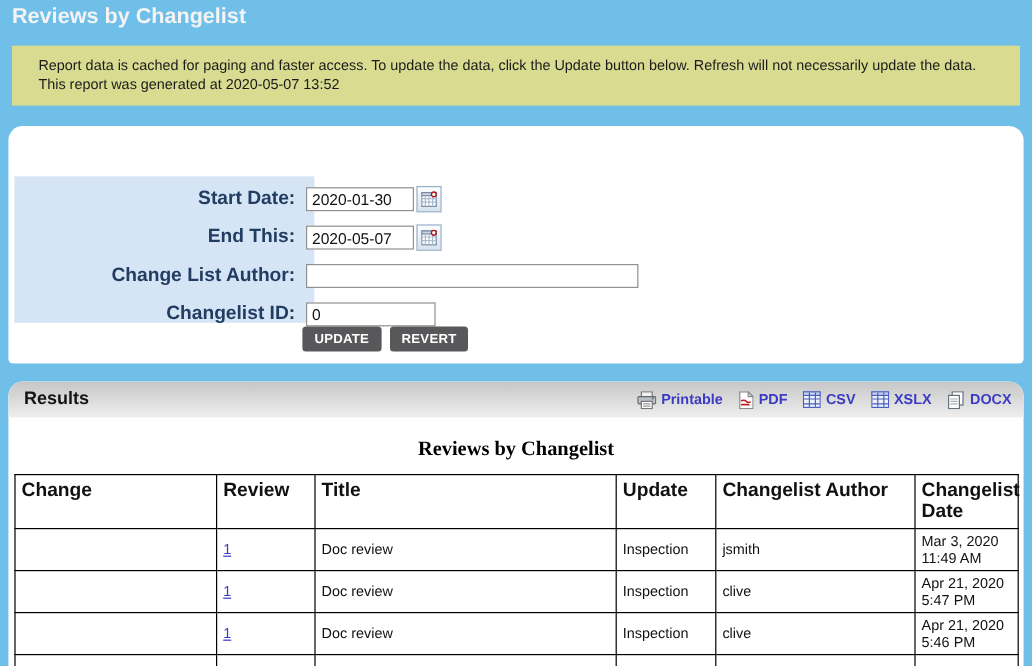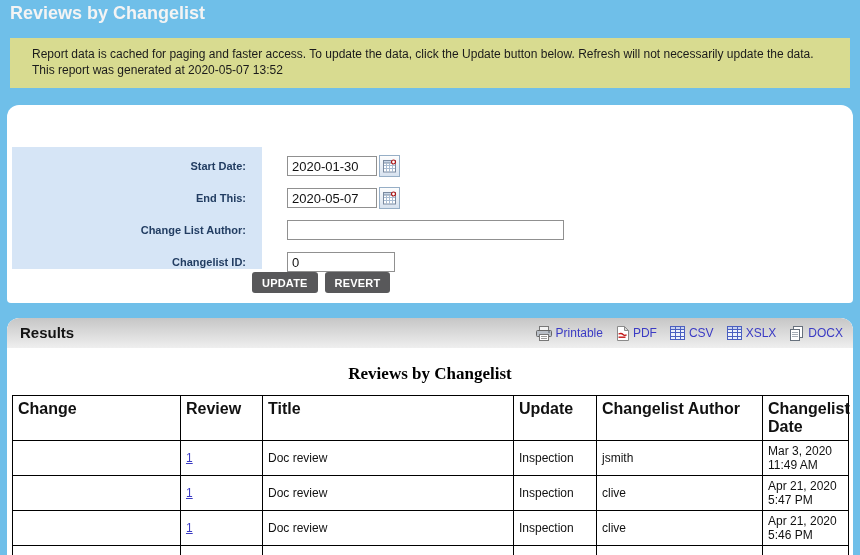--- a/index.html
+++ b/index.html
@@ -32,25 +32,25 @@
     font-size:15px; font-weight:bold; color:#141414;
     position:relative;
   }
   .label-bg {
     position:absolute; left:5px; top:42px; width:250px; height:122px;
     background:#d6e5f6;
   }
   .form-row { position:absolute; left:5px; height:24px; display:flex; align-items:center; }
   .f-label {
     width:243px; text-align:right; padding-right:9px;
-    font-size:11px; font-weight:bold; color:#223d62;
+    font-size:16px; font-weight:bold; color:#223d62;
   }
   .ti {
     height:20px; border:1px solid #909090; background:#fff;
-    font-family:inherit; font-size:13px; color:#111; padding:1px 4px;margin-left:32px;
+    font-family:inherit; font-size:13px; color:#111; padding:1px 4px;
   }
   .ti-date { width:90px; }
   .ti-author { width:277px; }
   .ti-id { width:108px; }
   .cal-btn {
     width:21px; height:22px; margin-left:2px; padding:0;
     border:1px solid #96aec6; background:linear-gradient(#fdfdfd,#d7e2ef);
     display:flex; align-items:center; justify-content:center; cursor:pointer;
   }
   .btn-row { position:absolute; left:245px; top:167px; display:flex; gap:7px; }
@@ -59,21 +59,21 @@
     background:#58585a; color:#ffffff;
     font-family:inherit; font-size:11px; font-weight:bold; letter-spacing:.2px;
     cursor:pointer;
   }
   .export-links {
     position:absolute; right:10px; top:0; height:30px;
     display:flex; align-items:center; gap:13px;
   }
   .export-link {
     display:flex; align-items:center; gap:4px;
-    font-size:12px; font-weight:normal; color:#3b3bc4; text-decoration:none; cursor:pointer;
+    font-size:12px; font-weight:bold; color:#3b3bc4; text-decoration:none; cursor:pointer;
   }
   .table-title {
     text-align:center; margin:16px 0 11px;
     font-family:"Liberation Serif", serif;
     font-size:17px; font-weight:bold; color:#000;
   }
   table.results {
     border-collapse:collapse; table-layout:fixed;
     margin-left:5px; width:836px; font-size:12px; color:#111;
   }

